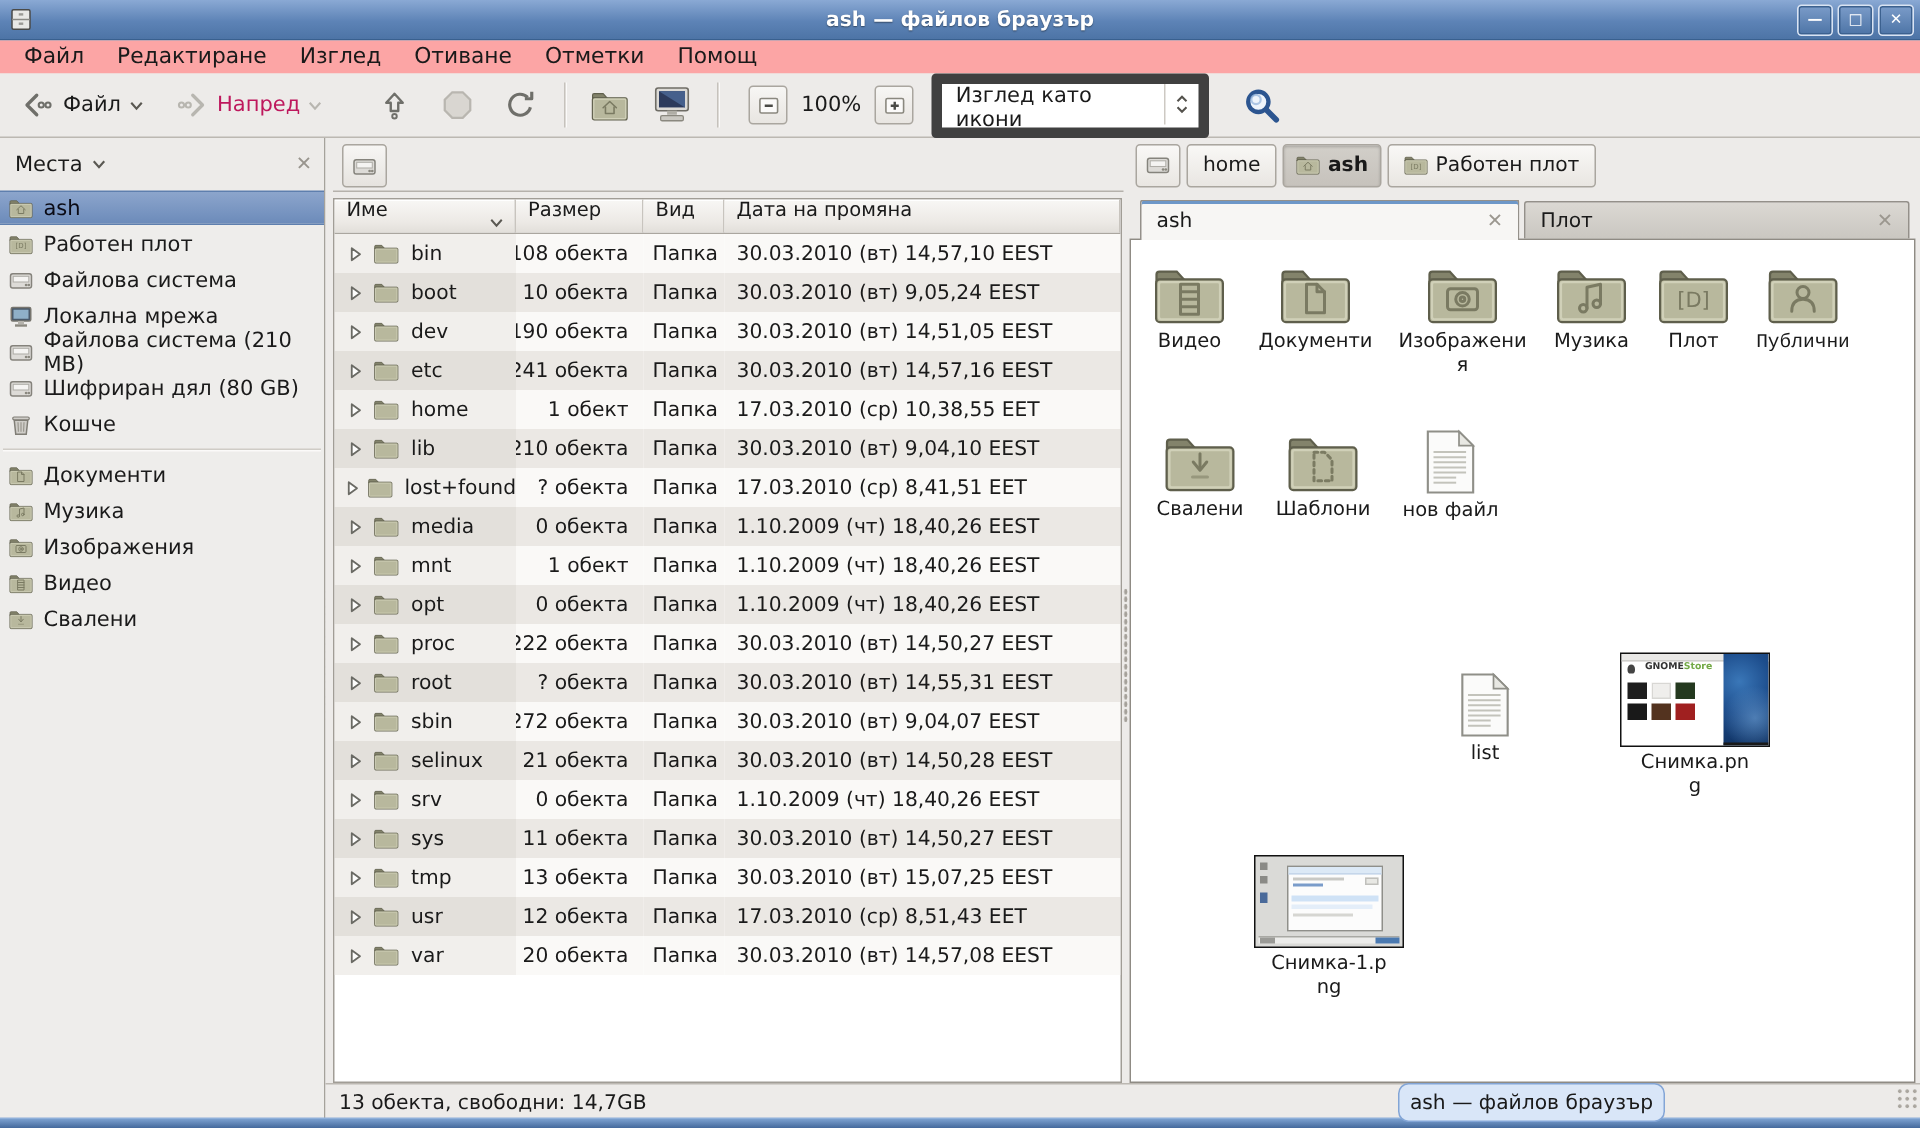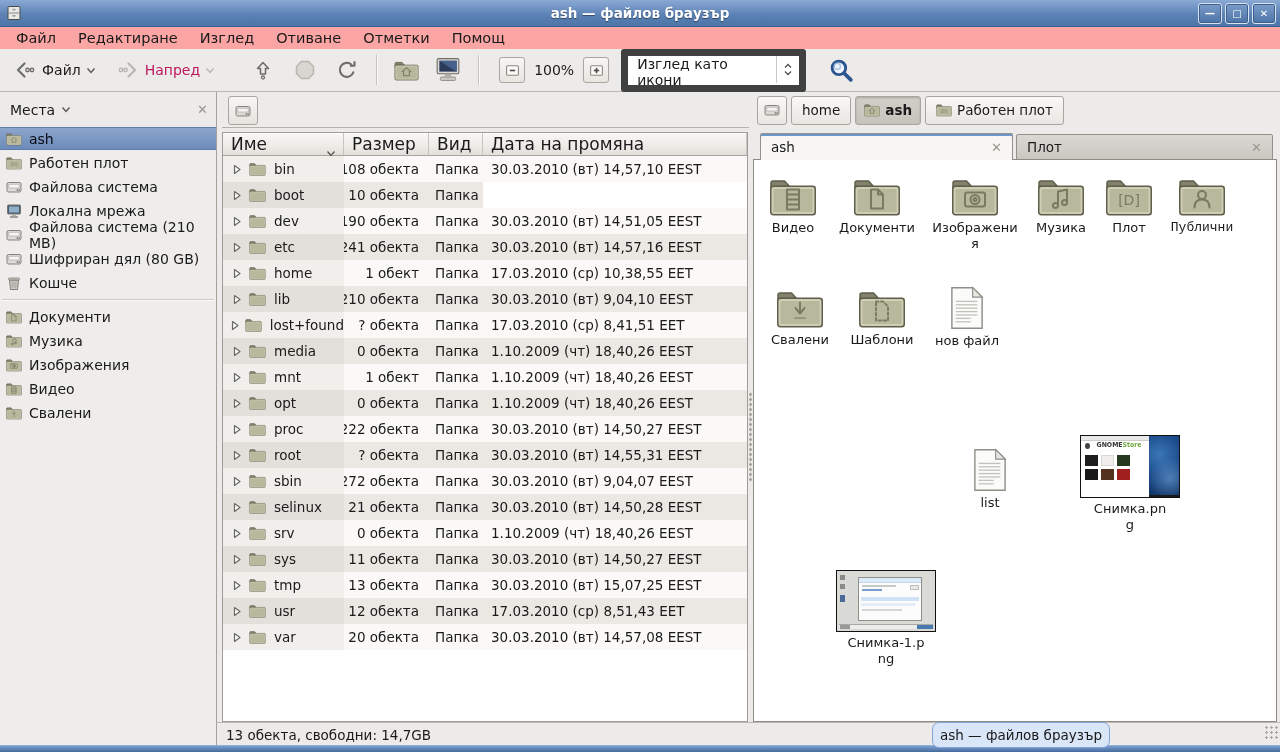--- a/index.html
+++ b/index.html
@@ -55,21 +55,21 @@
 
   
   #center{position:absolute;left:217px;top:92px;width:532px;bottom:30px;background:#edebe9}
   #center-minibar{position:absolute;left:5px;right:0;top:0;height:35px;border-bottom:1px solid #b5b1ab}
   #center-loc-btn{position:absolute;left:6px;top:4px;width:28px;height:27px;border:1px solid #aaa69f;border-radius:3px;
     background:linear-gradient(#f7f6f4,#e6e3df);display:flex;align-items:center;justify-content:center}
   #table{position:absolute;left:5px;right:1px;top:40px;bottom:0;background:#fff;border:1px solid #a19d96;overflow:hidden}
   .tgrid{display:grid;grid-template-columns:121px 85px 54px 1fr}
   #thead{height:22px;border-bottom:1px solid #aaa69f}
   .th{background:linear-gradient(#f8f7f5,#ece9e5 70%,#e2dfda);border-right:1px solid #c8c4be;
-    box-shadow:inset 0 1px 0 #fff;display:flex;align-items:center;padding-left:8px;font-size:17px;position:relative}
+    box-shadow:inset 0 1px 0 #fff;display:flex;padding-left:8px;font-size:13px;position:relative}
   .th .sort{position:absolute;right:7px;top:8px}
   .trow{height:26px}
   .cell{display:flex;align-items:center;font-size:13.5px;white-space:nowrap;overflow:hidden}
   .c-name{padding-left:6px;gap:0}
   .c-name .expander{width:16px;display:flex;justify-content:center}
   .c-name .ficon{margin-left:4px;margin-right:8px;display:flex}
   .c-size{justify-content:flex-end;padding-right:10px}
   .c-type{padding-left:6px}
   .c-date{padding-left:8px}
   .r0 .cell{background:#faf9f7}.r0 .c-name{background:#f1efec}
@@ -508,20 +508,21 @@
     <path d="M2 12 V6.5 Q2 4.5 4 4.5 H15.5 L20.5 10 H2 Z" fill="#83836b" stroke="#5f5f4c" stroke-width="1.5"></path>
     <rect x="1.75" y="9.75" width="44.5" height="28.5" rx="2.5" fill="#b8b89d" stroke="#5f5f4c" stroke-width="1.5"></rect>
     <rect x="3.6" y="11.6" width="40.8" height="24.8" rx="1.5" fill="none" stroke="#d8d8c2" stroke-width="1.6" opacity=".75"></rect>
     <g fill="none" stroke="#74745c" stroke-width="2" stroke-linecap="round" stroke-linejoin="round" opacity=".9"></g>
   </svg>
             </span>
             <span>boot</span>
           </div>
           <div class="cell c-size">10 обекта</div>
           <div class="cell c-type">Папка</div>
+          <div class="cell c-date">30.03.2010 (вт) 9,05,24 EEST</div>
         </div>
         <div class="trow tgrid r0">
           <div class="cell c-name">
             <span class="expander">
               <svg width="10" height="11" viewBox="0 0 10 11">
                 <path d="M2.5 1.5 L8 5.5 L2.5 9.5 Z" fill="#fdfdfc" stroke="#6a6a64" stroke-width="1.2" stroke-linejoin="round"></path>
               </svg>
             </span>
             <span class="ficon">
               <svg width="17" height="14" viewBox="0 0 48 40">

